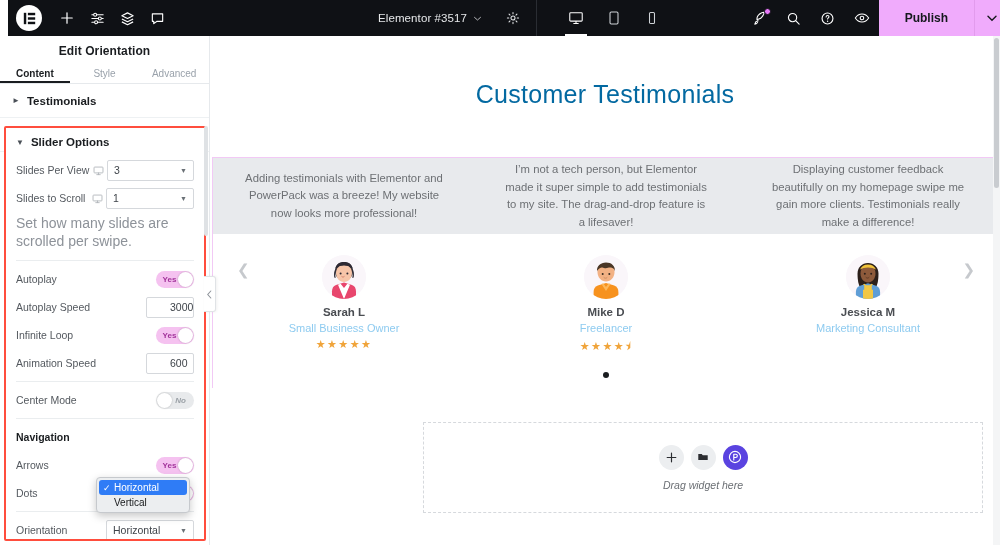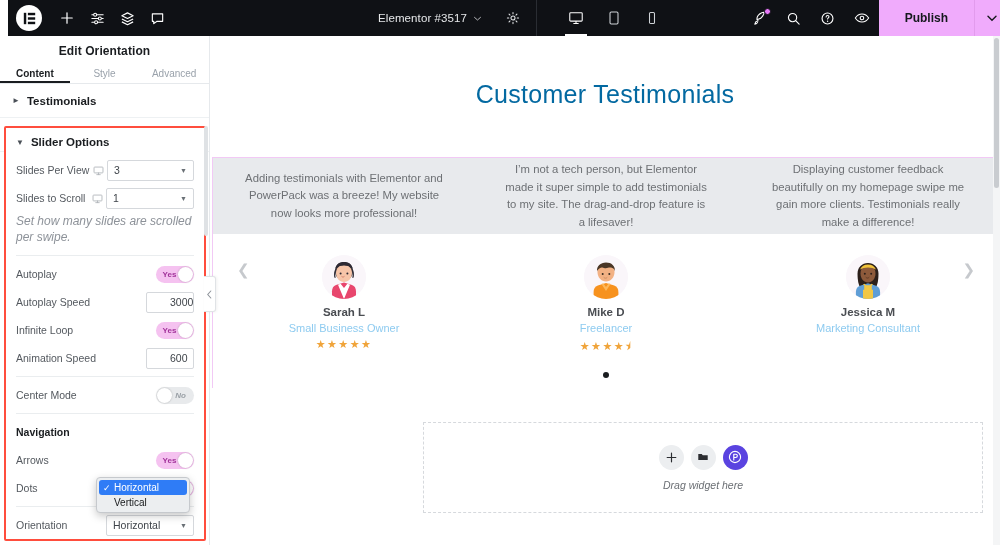--- a/index.html
+++ b/index.html
@@ -105,21 +105,21 @@
     width: 88px; height: 21px; border: 1px solid #d5d8dc; border-radius: 2px;
     background: #fff; font-size: 10.5px; color: #3f444a;
     display: flex; align-items: center; padding: 0 6px; position: relative; cursor: pointer;
   }
   .sel .arr { position: absolute; right: 6px; font-size: 7px; color: #6a7076; }
   .num {
     width: 38px; height: 21px; border: 1px solid #d5d8dc; border-radius: 2px;
     background: #fff; font-size: 10.5px; color: #3f444a;
     display: flex; align-items: center; padding: 0 23px; cursor: text;
   }
-  .hint { font-size: 12px; color: #8d9299; font-style: italic; padding: 2px 10px 6px 10px; line-height: 1.3; }
+  .hint { font-size: 14px; color: #8d9299; padding: 2px 10px 6px 10px; line-height: 1.3; }
   .divider { height: 1px; background: #eaedef; margin: 4px 10px; }
 
   .toggle {
     width: 38px; height: 17px; border-radius: 9px; position: relative; cursor: pointer;
     display: flex; align-items: center;
   }
   .toggle.on { background: #f5c2f0; justify-content: flex-start; }
   .toggle.off { background: #e8eaec; justify-content: flex-end; font-style: italic; }
   .toggle .knob {
     position: absolute; width: 15px; height: 15px; border-radius: 50%; background: #fff;

